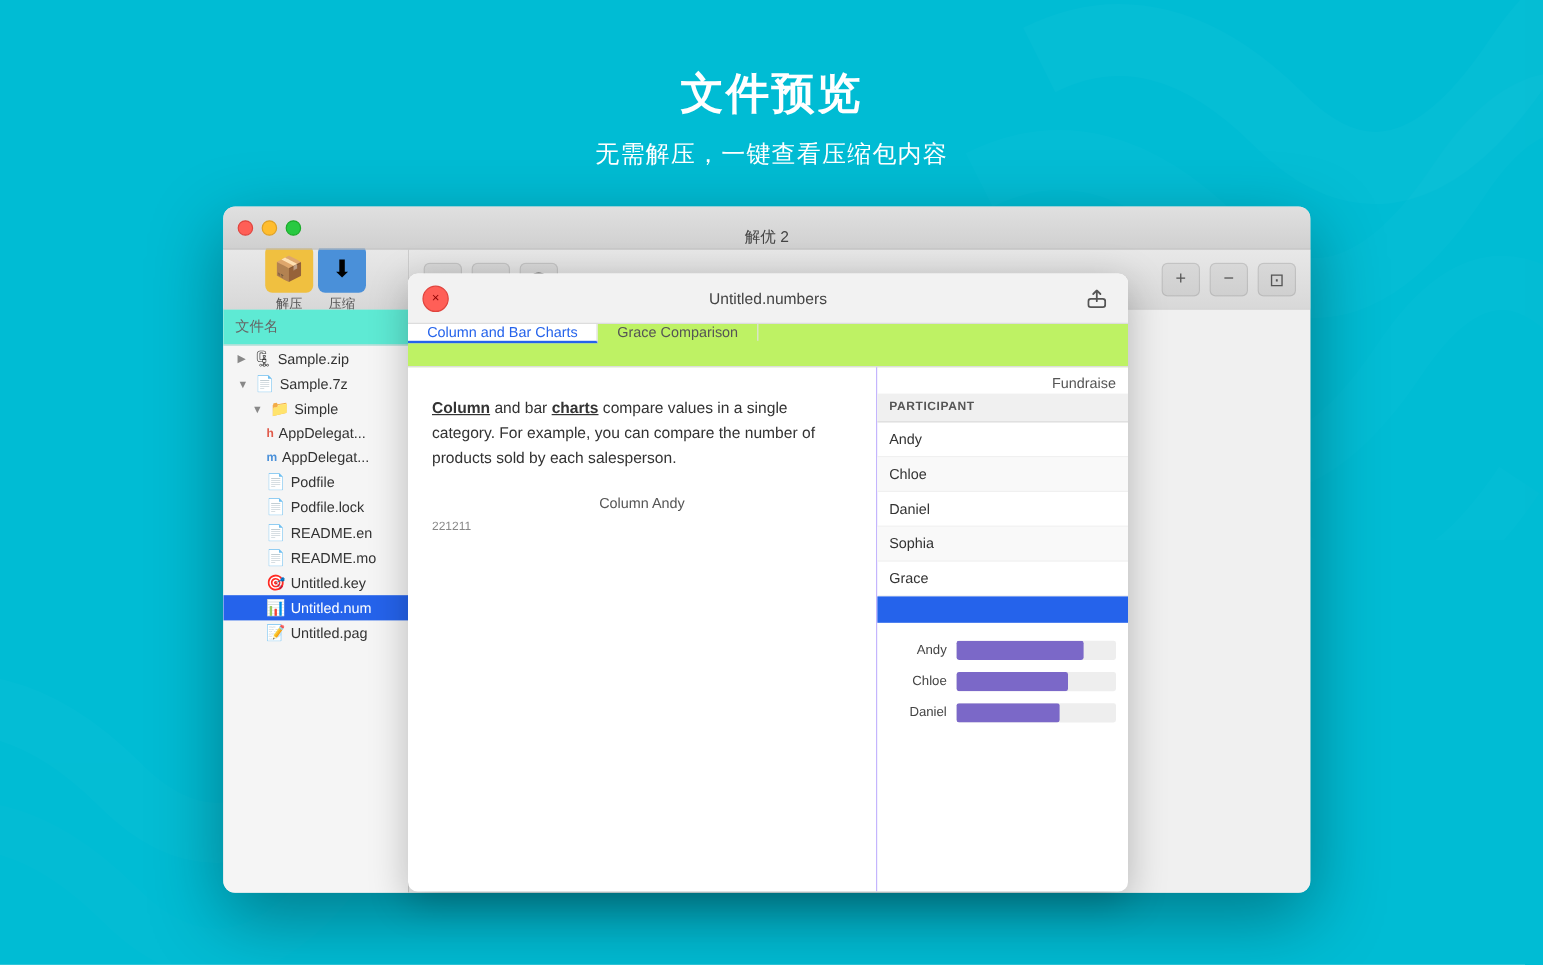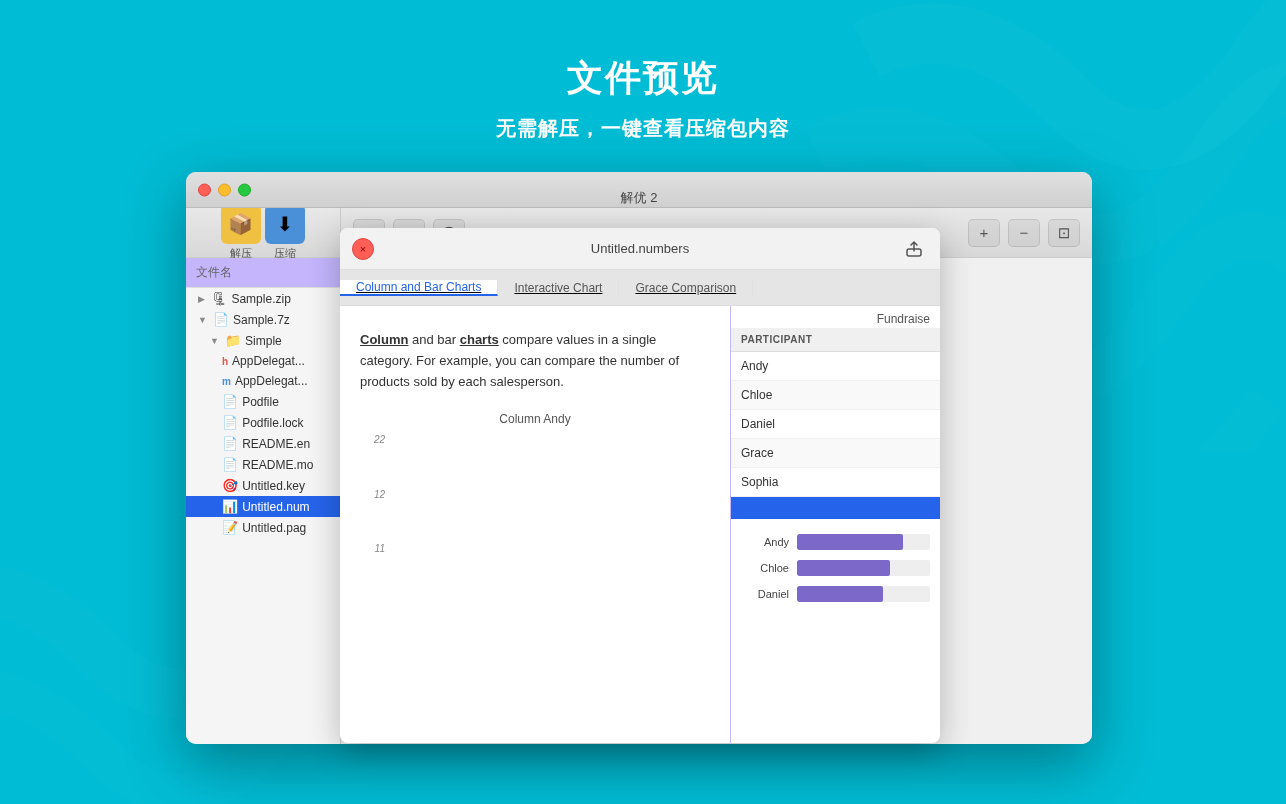--- a/index.html
+++ b/index.html
@@ -34,21 +34,21 @@
       z-index: 1;
     }
     .hero-title {
       font-size: 36px;
       font-weight: 700;
       letter-spacing: 2px;
       margin-bottom: 12px;
     }
     .hero-subtitle {
       font-size: 20px;
-      font-weight: 700;
+      font-weight: 400;
       letter-spacing: 1px;
     }
 
     
     .main-window {
       position: absolute;
       left: 186px;
       top: 172px;
       width: 906px;
       height: 572px;
@@ -144,21 +144,21 @@
       font-size: 11px;
       color: #555;
     }
 
     
     .file-list-header {
       padding: 6px 10px;
       font-size: 12px;
       color: #666;
       border-bottom: 1px solid #ddd;
-      background: #c4b5fd;
+      background: #5eead4;
     }
 
     
     .file-tree {
       flex: 1;
       overflow-y: auto;
       font-size: 12px;
     }
     .file-item {
       display: flex;
@@ -266,25 +266,24 @@
       align-items: center;
       justify-content: center;
       cursor: pointer;
       font-size: 14px;
       color: #555;
     }
 
     
     .tab-bar {
       height: 36px;
-      background: #e5e5e5;
+      background: #bef264;
       border-bottom: 1px solid #ddd;
       display: flex;
-      align-items: center;
-      text-decoration: underline;
+      align-items: flex-start;
     }
     .tab-item {
       padding: 0 16px;
       display: flex;
       align-items: center;
       font-size: 12px;
       color: #555;
       cursor: pointer;
       border-right: 1px solid #e0e0e0;
       white-space: nowrap;
@@ -329,23 +328,21 @@
       position: relative;
       height: 140px;
     }
     .chart-y-labels {
       position: absolute;
       left: 0;
       top: 0;
       bottom: 20px;
       width: 25px;
       display: flex;
-      flex-direction: column;
       justify-content: space-between;
-      font-style: italic;
     }
     .chart-y-label {
       font-size: 10px;
       color: #888;
       text-align: right;
     }
     .chart-bars-area {
       position: absolute;
       left: 30px;
       right: 0;
@@ -600,23 +597,20 @@
       <svg width="16" height="16" viewBox="0 0 16 16" fill="none">
         <rect x="1" y="8" width="14" height="7" rx="2" stroke="#555" stroke-width="1.5" fill="none"></rect>
         <path d="M8 1 L8 10 M5 4 L8 1 L11 4" stroke="#555" stroke-width="1.5" stroke-linecap="round" stroke-linejoin="round"></path>
       </svg>
     </div>
   </div>
 
   <div class="tab-bar">
     <div class="tab-item active">
       <span>Column and Bar Charts</span>
-    </div>
-    <div class="tab-item">
-      <span>Interactive Chart</span>
     </div>
     <div class="tab-item">
       <span>Grace Comparison</span>
     </div>
   </div>
 
   <div class="preview-content">
 
     <div class="preview-left">
       <p class="preview-desc">
@@ -682,24 +676,24 @@
           <tr>
             <td>Andy</td>
           </tr>
           <tr>
             <td>Chloe</td>
           </tr>
           <tr>
             <td>Daniel</td>
           </tr>
           <tr>
-            <td>Grace</td>
+            <td>Sophia</td>
           </tr>
           <tr>
-            <td>Sophia</td>
+            <td>Grace</td>
           </tr>
         </tbody>
       </table>
 
       <div style="background:#2563eb; height:22px; margin: 0;"></div>
 
       <div class="h-bar-section">
         <div class="h-bar-row">
           <span class="h-bar-label">Andy</span>
           <div class="h-bar-track">

